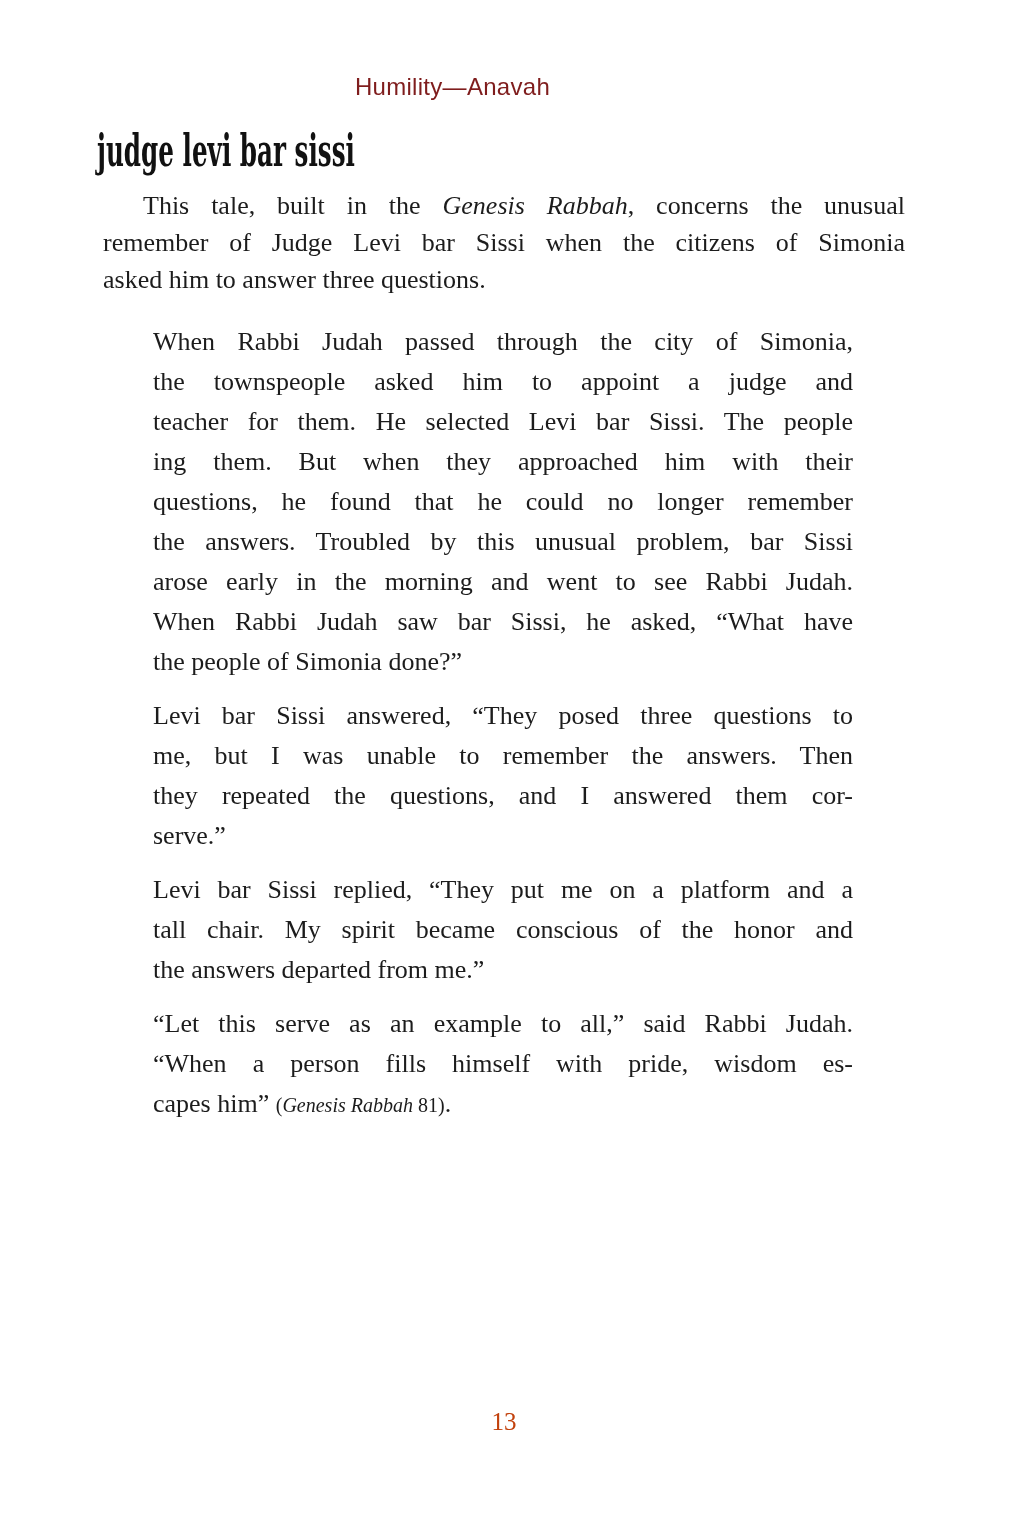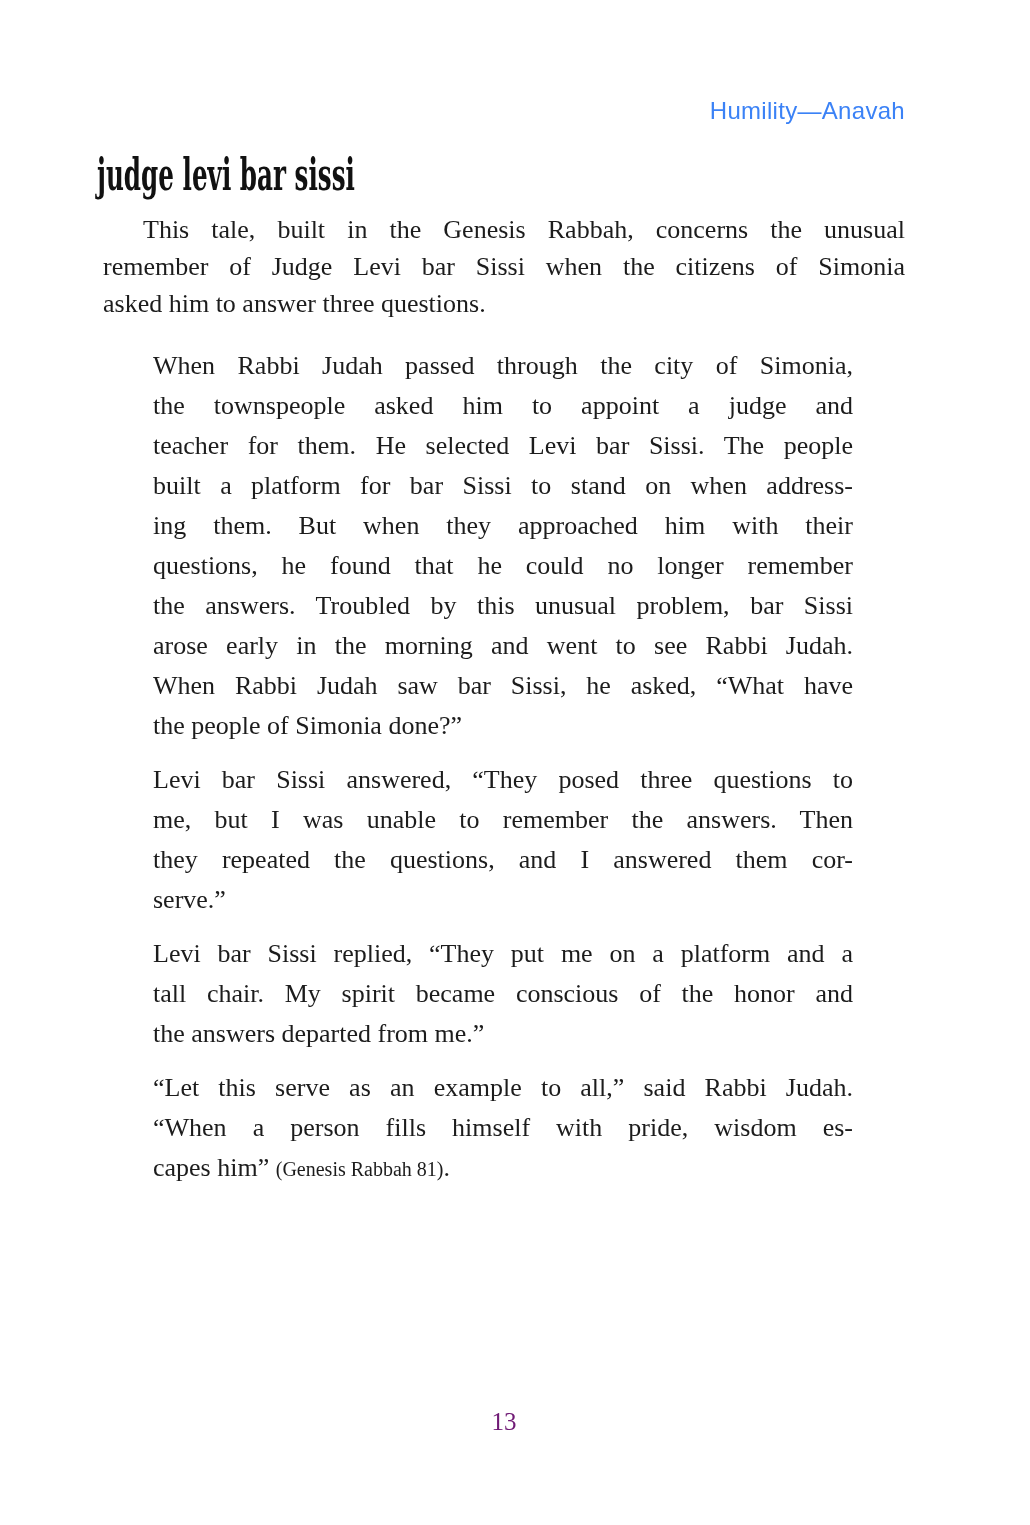--- a/index.html
+++ b/index.html
@@ -5,27 +5,27 @@
   html, body { margin: 0; padding: 0; }
   body {
     width: 1030px; height: 1525px;
     background: #ffffff;
     color: #1c1c1c;
     font-family: "Liberation Serif", serif;
     position: relative;
     overflow: hidden;
   }
   .running-header {
-    margin: 96px 125px 0 0;
-    text-align: right;
+    margin: 72px 125px 0 0;
+    text-align: center;
     font-family: "Liberation Sans", sans-serif;
     font-size: 24px;
     line-height: 30px;
     letter-spacing: 0.3px;
-    color: #3b82f6;
+    color: #7f1d1d;
   }
   .section-title {
     margin: 24px 0 0 97px;
     font-family: "DejaVu Serif", serif;
     font-weight: bold;
     font-size: 44px;
     line-height: 50px;
     letter-spacing: 0px;
     color: #111111;
     transform: scaleX(0.56);
@@ -45,51 +45,50 @@
     line-height: 40px;
   }
   .quote-para { margin: 0 0 14px 0; }
   .tline {
     text-align: justify;
     text-align-last: justify;
     text-justify: inter-word;
   }
   .tline-last { text-align-last: left; }
   .tline-indent { text-indent: 40px; }
-  .it { }
+  .it { font-style: italic; }
   .cite { font-size: 20px; }
   .page-number {
     position: absolute;
     left: 103px;
     top: 1408px;
     width: 802px;
     text-align: center;
     font-size: 25px;
-    color: #701a75;
+    color: #c2410c;
   }
 </style>
 </head>
 <body>
 
 <div class="running-header">Humility—Anavah</div>
 
 <div class="section-title">judge levi bar sissi</div>
 
 <div class="intro">
     <div class="tline tline-indent"><span>This tale, built in the </span><span class="it">Genesis Rabbah</span><span>, concerns the unusual</span></div>
     <div class="tline"><span>remember of Judge Levi bar Sissi when the citizens of Simonia</span></div>
     <div class="tline tline-last"><span>asked him to answer three questions.</span></div>
   </div>
 
 <div class="quotes">
     <div class="quote-para">
       <div class="tline"><span>When Rabbi Judah passed through the city of Simonia,</span></div>
       <div class="tline"><span>the townspeople asked him to appoint a judge and</span></div>
       <div class="tline"><span>teacher for them. He selected Levi bar Sissi. The people</span></div>
-      <div class="tline"><span>built a platform for bar Sissi to stand on when address-</span></div>
       <div class="tline"><span>ing them. But when they approached him with their</span></div>
       <div class="tline"><span>questions, he found that he could no longer remember</span></div>
       <div class="tline"><span>the answers. Troubled by this unusual problem, bar Sissi</span></div>
       <div class="tline"><span>arose early in the morning and went to see Rabbi Judah.</span></div>
       <div class="tline"><span>When Rabbi Judah saw bar Sissi, he asked, “What have</span></div>
       <div class="tline tline-last"><span>the people of Simonia done?”</span></div>
     </div>
     <div class="quote-para">
       <div class="tline"><span>Levi bar Sissi answered, “They posed three questions to</span></div>
       <div class="tline"><span>me, but I was unable to remember the answers. Then</span></div>

